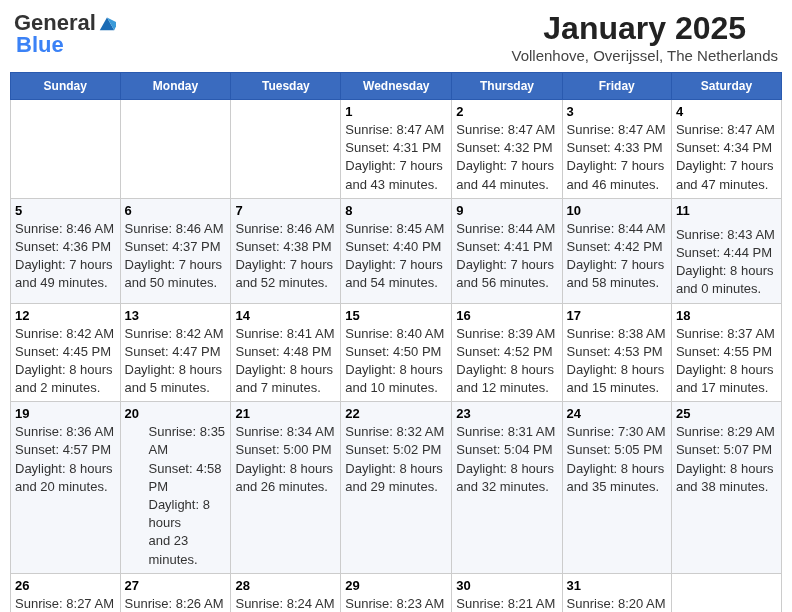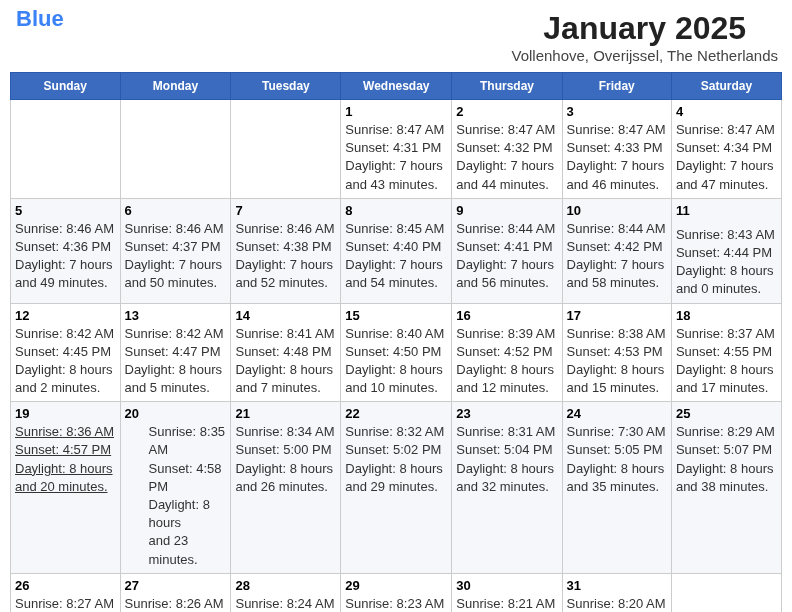--- a/index.html
+++ b/index.html
@@ -86,20 +86,27 @@
     .row-2 td { background: #eef1f8; }
     .row-3 td { background: #fff; }
     .row-4 td { background: #eef1f8; }
     .row-5 td { background: #fff; }
   </style>
 </head>
 <body>
 
 <div class="header">
   <div class="logo">
+    <div class="logo-text">
+      <span class="logo-general">General</span>
+      <svg class="logo-icon" viewBox="0 0 20 20">
+        <polygon points="2,18 10,4 18,18" fill="#1a6bb5"></polygon>
+        <polygon points="10,4 18,18 22,10" fill="#3a9ad9"></polygon>
+      </svg>
+    </div>
     <span class="logo-blue" style="font-size:22px;font-weight:bold;color:#3b82f6;margin-top:-4px;margin-left:2px;">Blue</span>
   </div>
   <div class="title-block">
     <div class="calendar-title">January 2025</div>
     <div class="calendar-subtitle">Vollenhove, Overijssel, The Netherlands</div>
   </div>
 </div>
 
 <table>
   <thead>
@@ -245,21 +252,21 @@
           <span class="day-num">18</span>
           <div class="day-info" style="white-space: pre-line;">Sunrise: 8:37 AM
 Sunset: 4:55 PM
 Daylight: 8 hours
 and 17 minutes.</div>
         </td>
       </tr>
       <tr class="row-4">
         <td>
           <span class="day-num">19</span>
-          <div class="day-info" style="white-space: pre-line; text-decoration: underline;">Sunrise: 8:36 AM
+          <div class="day-info" style="white-space: pre-line;">Sunrise: 8:36 AM
 Sunset: 4:57 PM
 Daylight: 8 hours
 and 20 minutes.</div>
         </td>
         <td>
           <span class="day-num">20</span>
           <div class="day-info" style="white-space: pre-line; margin-left: 24px;">Sunrise: 8:35 AM
 Sunset: 4:58 PM
 Daylight: 8 hours
 and 23 minutes.</div>

